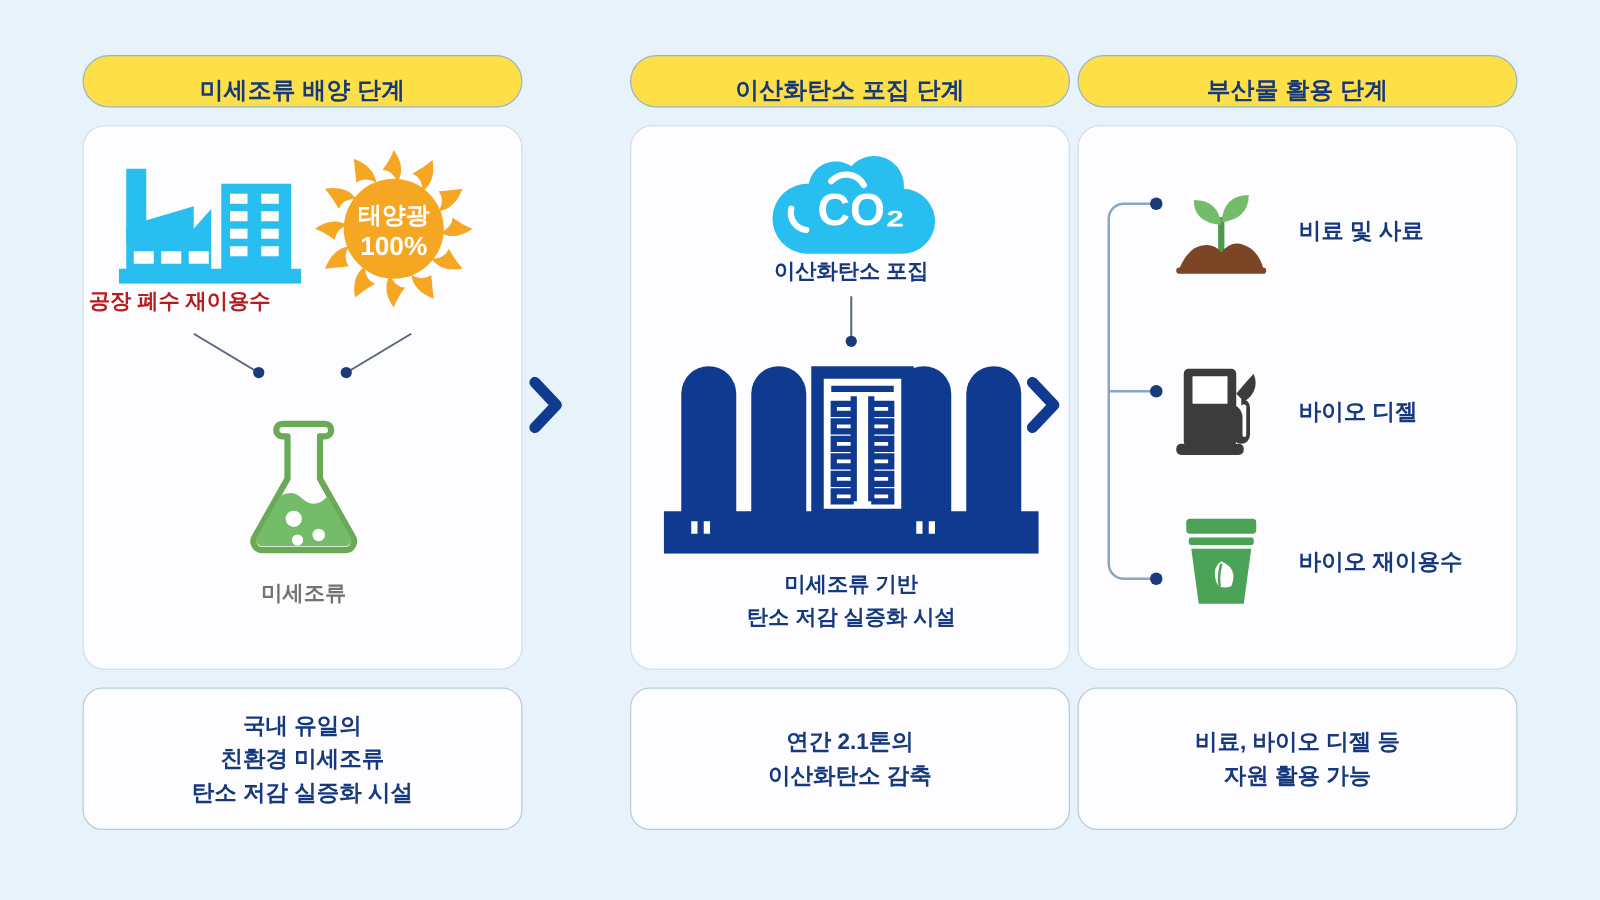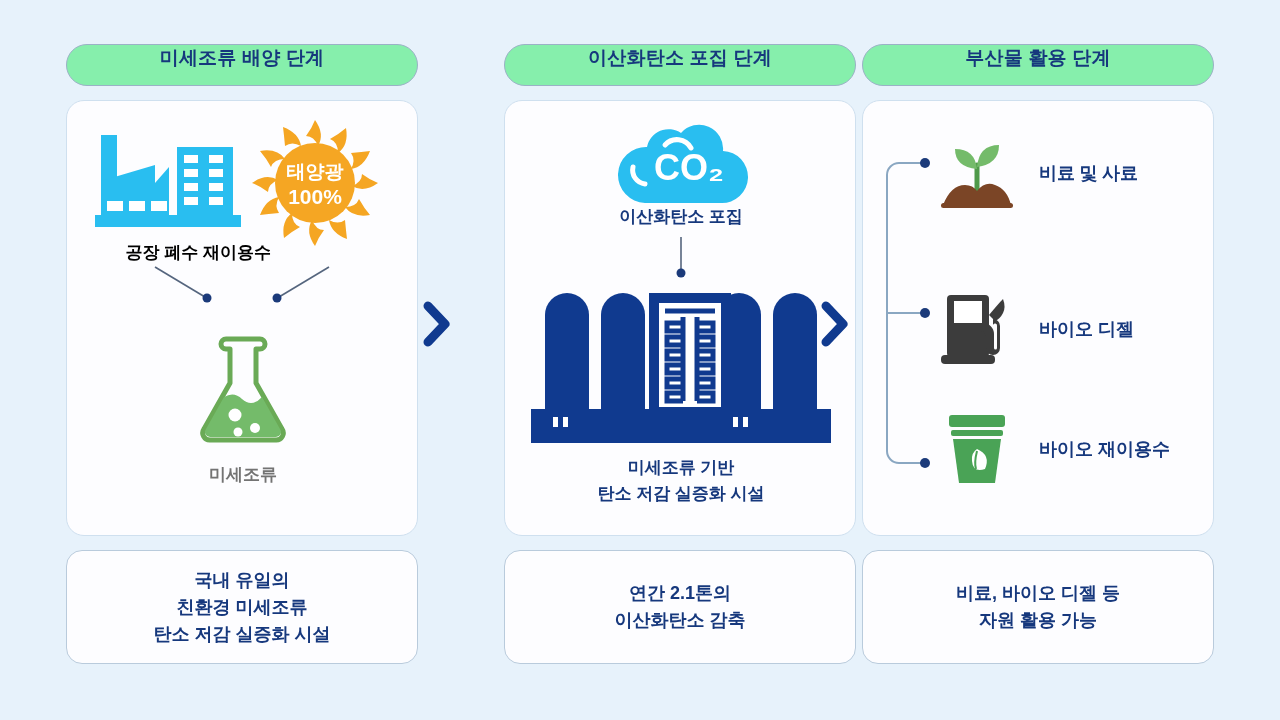--- a/index.html
+++ b/index.html
@@ -31,23 +31,23 @@
   }
   .col-1 { left: 66px; }
   .col-2 { left: 464px; padding-left: 40px; }
   .col-3 { left: 862px; }
 
   
   .stage-pill {
     height: 40px;
     border: 1.6px solid #9bb2c6;
     border-radius: 22px;
-    background: #86efac;
+    background: #fde047;
     display: flex;
-    align-items: flex-start;
+    align-items: flex-end;
     justify-content: center;
   }
   .stage-pill-label {
     font-size: 19px;
     font-weight: bold;
     color: #16387d;
     letter-spacing: 0.2px;
   }
 
   
@@ -95,26 +95,26 @@
   .c1-factory {
     position: absolute;
     left: 28px;
     top: 30px;
     width: 146px;
     height: 96px;
   }
   .c1-factory-label {
     position: absolute;
     left: 4px;
-    top: 140px;
+    top: 128px;
     width: 200px;
-    text-align: right;
+    text-align: left;
     font-size: 17px;
     font-weight: bold;
-    color: #000000;
+    color: #b91c1c;
   }
   .c1-sun {
     position: absolute;
     left: 183px;
     top: 17px;
     width: 130px;
     height: 130px;
   }
   .c1-connectors {
     position: absolute;
@@ -195,21 +195,21 @@
     height: 320px;
   }
   .product-row {
     position: absolute;
     left: 70px;
     width: 280px;
     height: 88px;
     display: flex;
     align-items: center;
   }
-  .product-row.r1 { top: 28px; font-family: Liberation Serif, serif; }
+  .product-row.r1 { top: 39px; }
   .product-row.r2 { top: 184px; }
   .product-row.r3 { top: 304px; }
   .product-icon {
     width: 88px;
     height: 80px;
     flex: 0 0 88px;
     display: flex;
     align-items: center;
     justify-content: center;
   }

